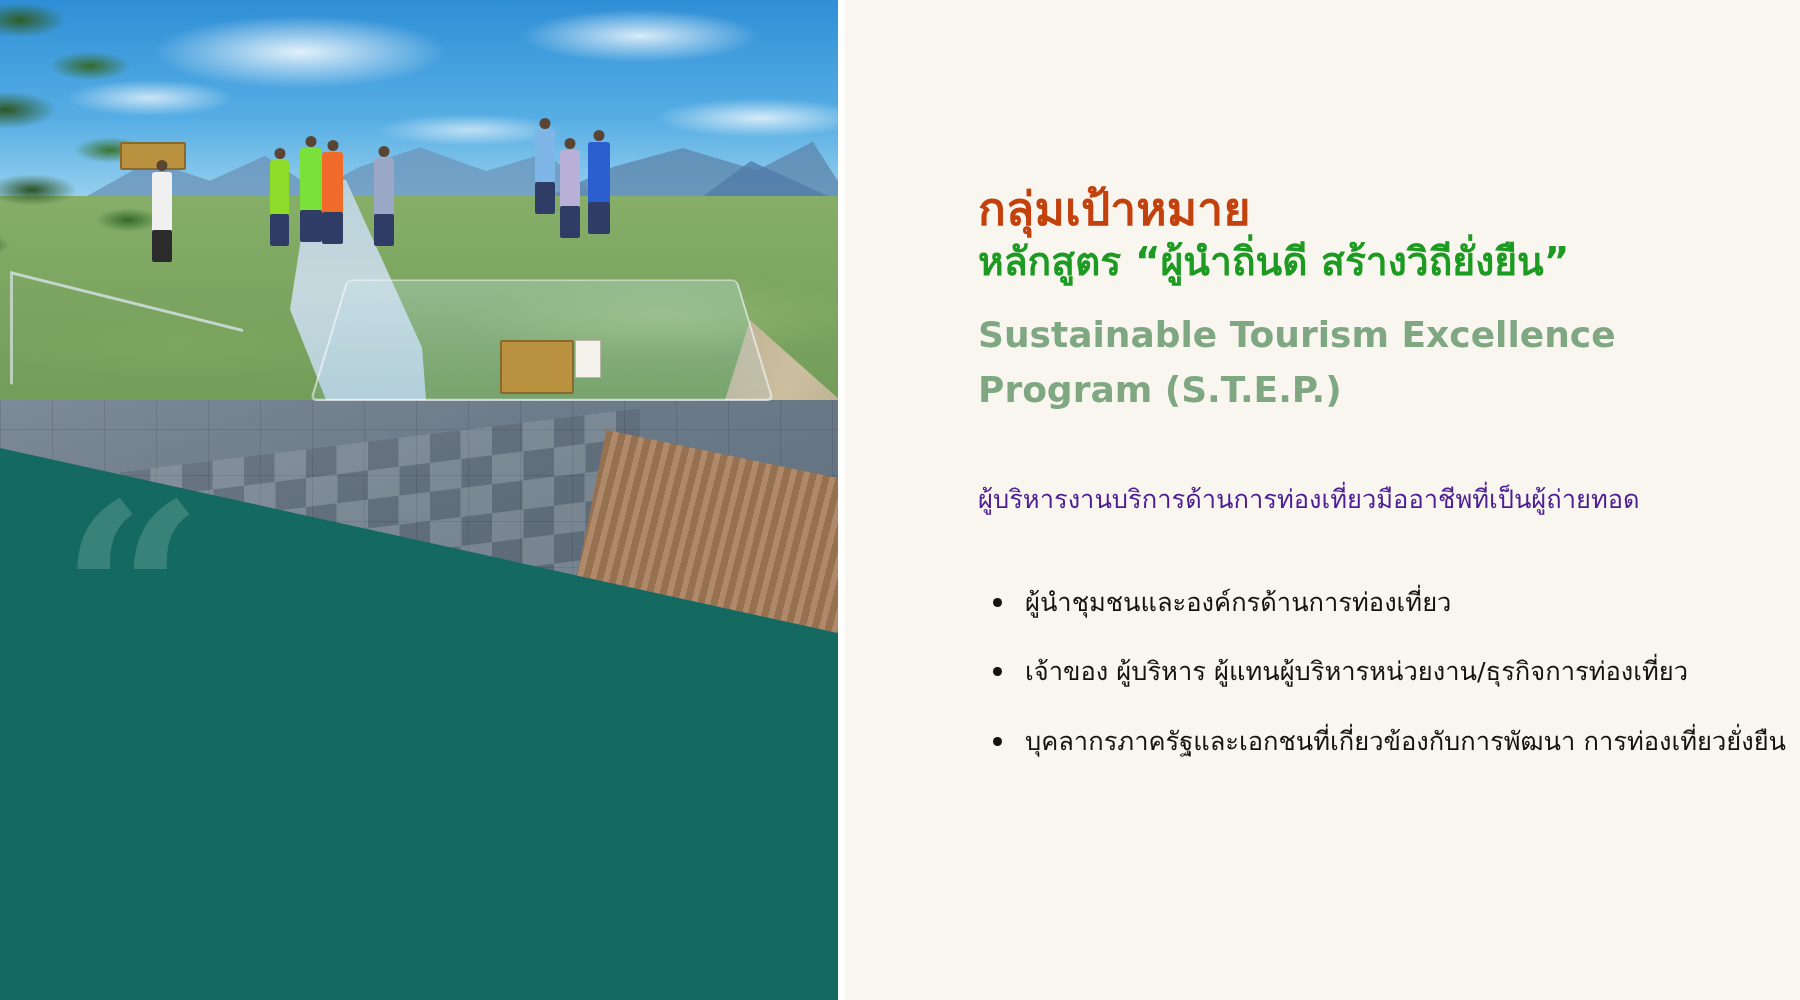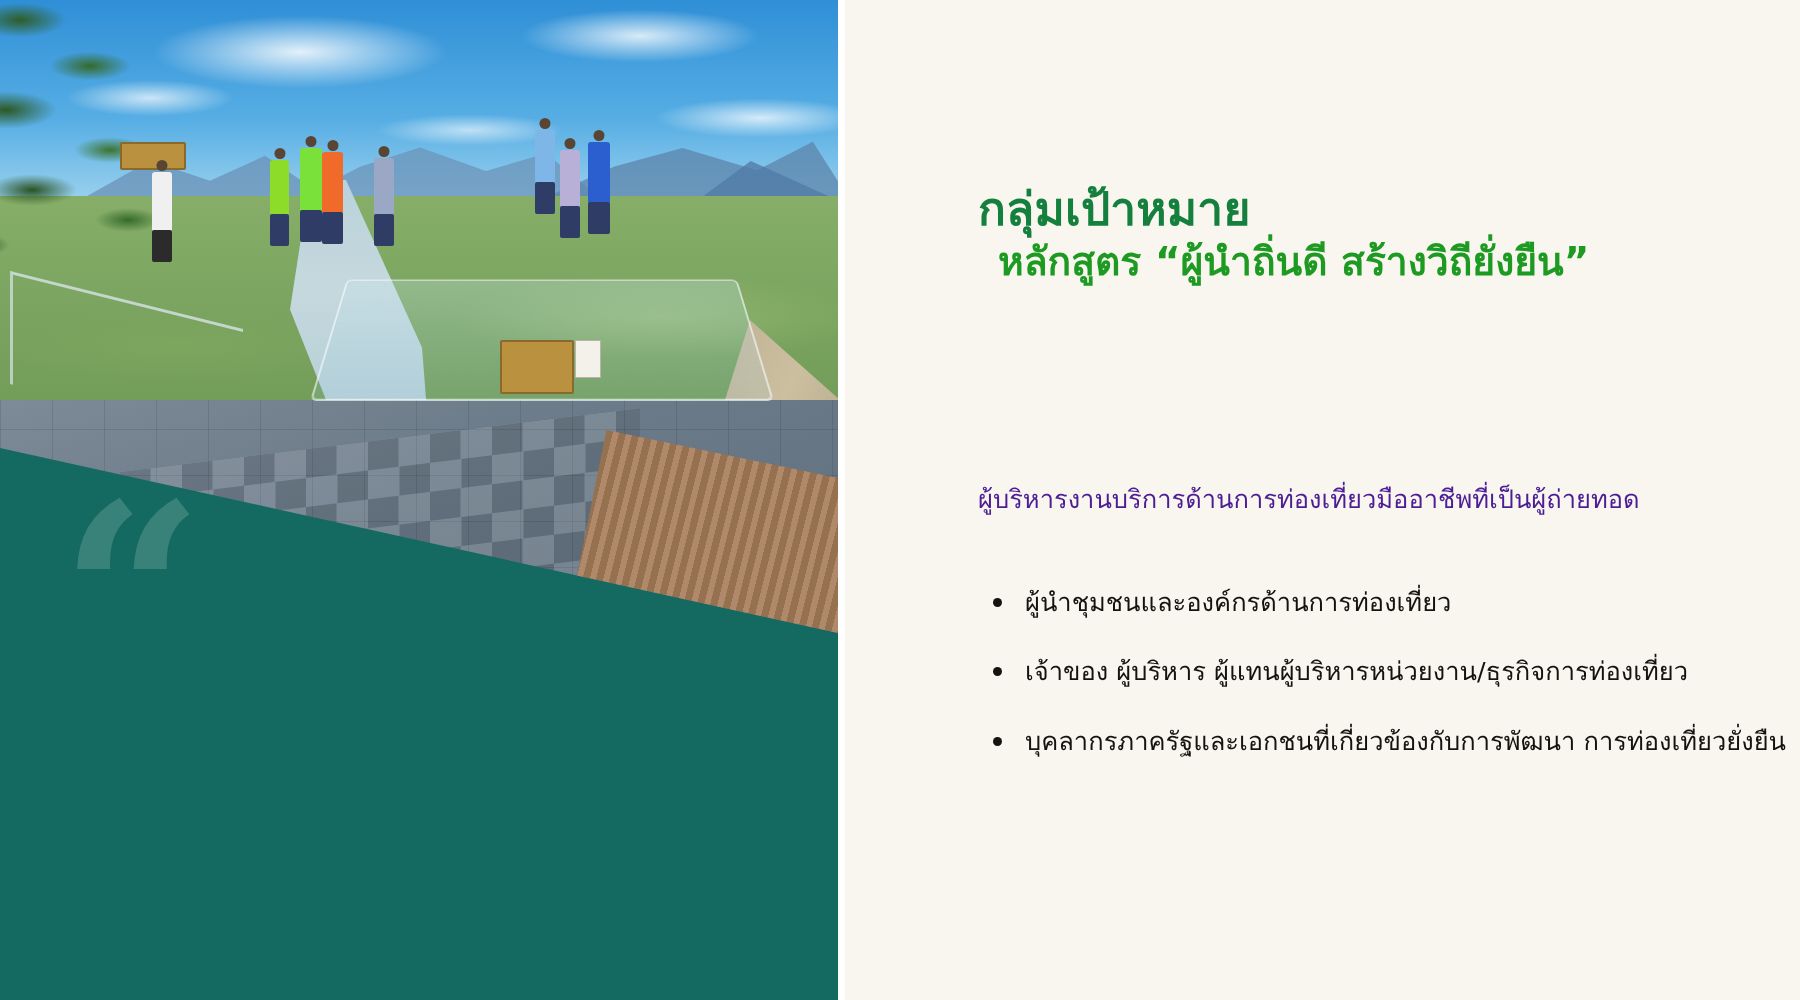--- a/index.html
+++ b/index.html
@@ -191,33 +191,32 @@
     left: 133px;
     top: 0;
     width: 822px;
     height: 1000px;
   }
   .h1 {
     position: absolute;
     top: 150px;
     font-size: 46px;
     font-weight: 700;
-    color: #15803d;
+    color: #c2410c;
     letter-spacing: .2px;
     line-height: 1.25;
   }
   .h2 {
     position: absolute;
     top: 238px;
     font-size: 39px;
     font-weight: 700;
     color: #1D9A22;
     line-height: 1.25;
     white-space: nowrap;
-    margin-left: 20px;
   }
   .h3 {
     position: absolute;
     top: 308px;
     width: 740px;
     font-size: 36px;
     font-weight: 700;
     color: #7FA882;
     line-height: 1.52;
   }
@@ -321,20 +320,21 @@
     </div>
   </div>
 
   <div class="right-panel">
     <div class="r-inner">
 
       <h1 class="h1">กลุ่มเป้าหมาย</h1>
 
       <div class="h2">หลักสูตร “ผู้นำถิ่นดี สร้างวิถียั่งยืน”</div>
 
+      <div class="h3">Sustainable Tourism Excellence Program  (S.T.E.P.)</div>
 
       <div class="body-text">
         <div>ผู้บริหารงานบริการด้านการท่องเที่ยวมืออาชีพที่เป็นผู้ถ่ายทอด</div>
       </div>
 
       <ul class="bullets">
         <li>
           <span class="dot"></span>
           <span class="li-text">ผู้นำชุมชนและองค์กรด้านการท่องเที่ยว</span>
         </li>

